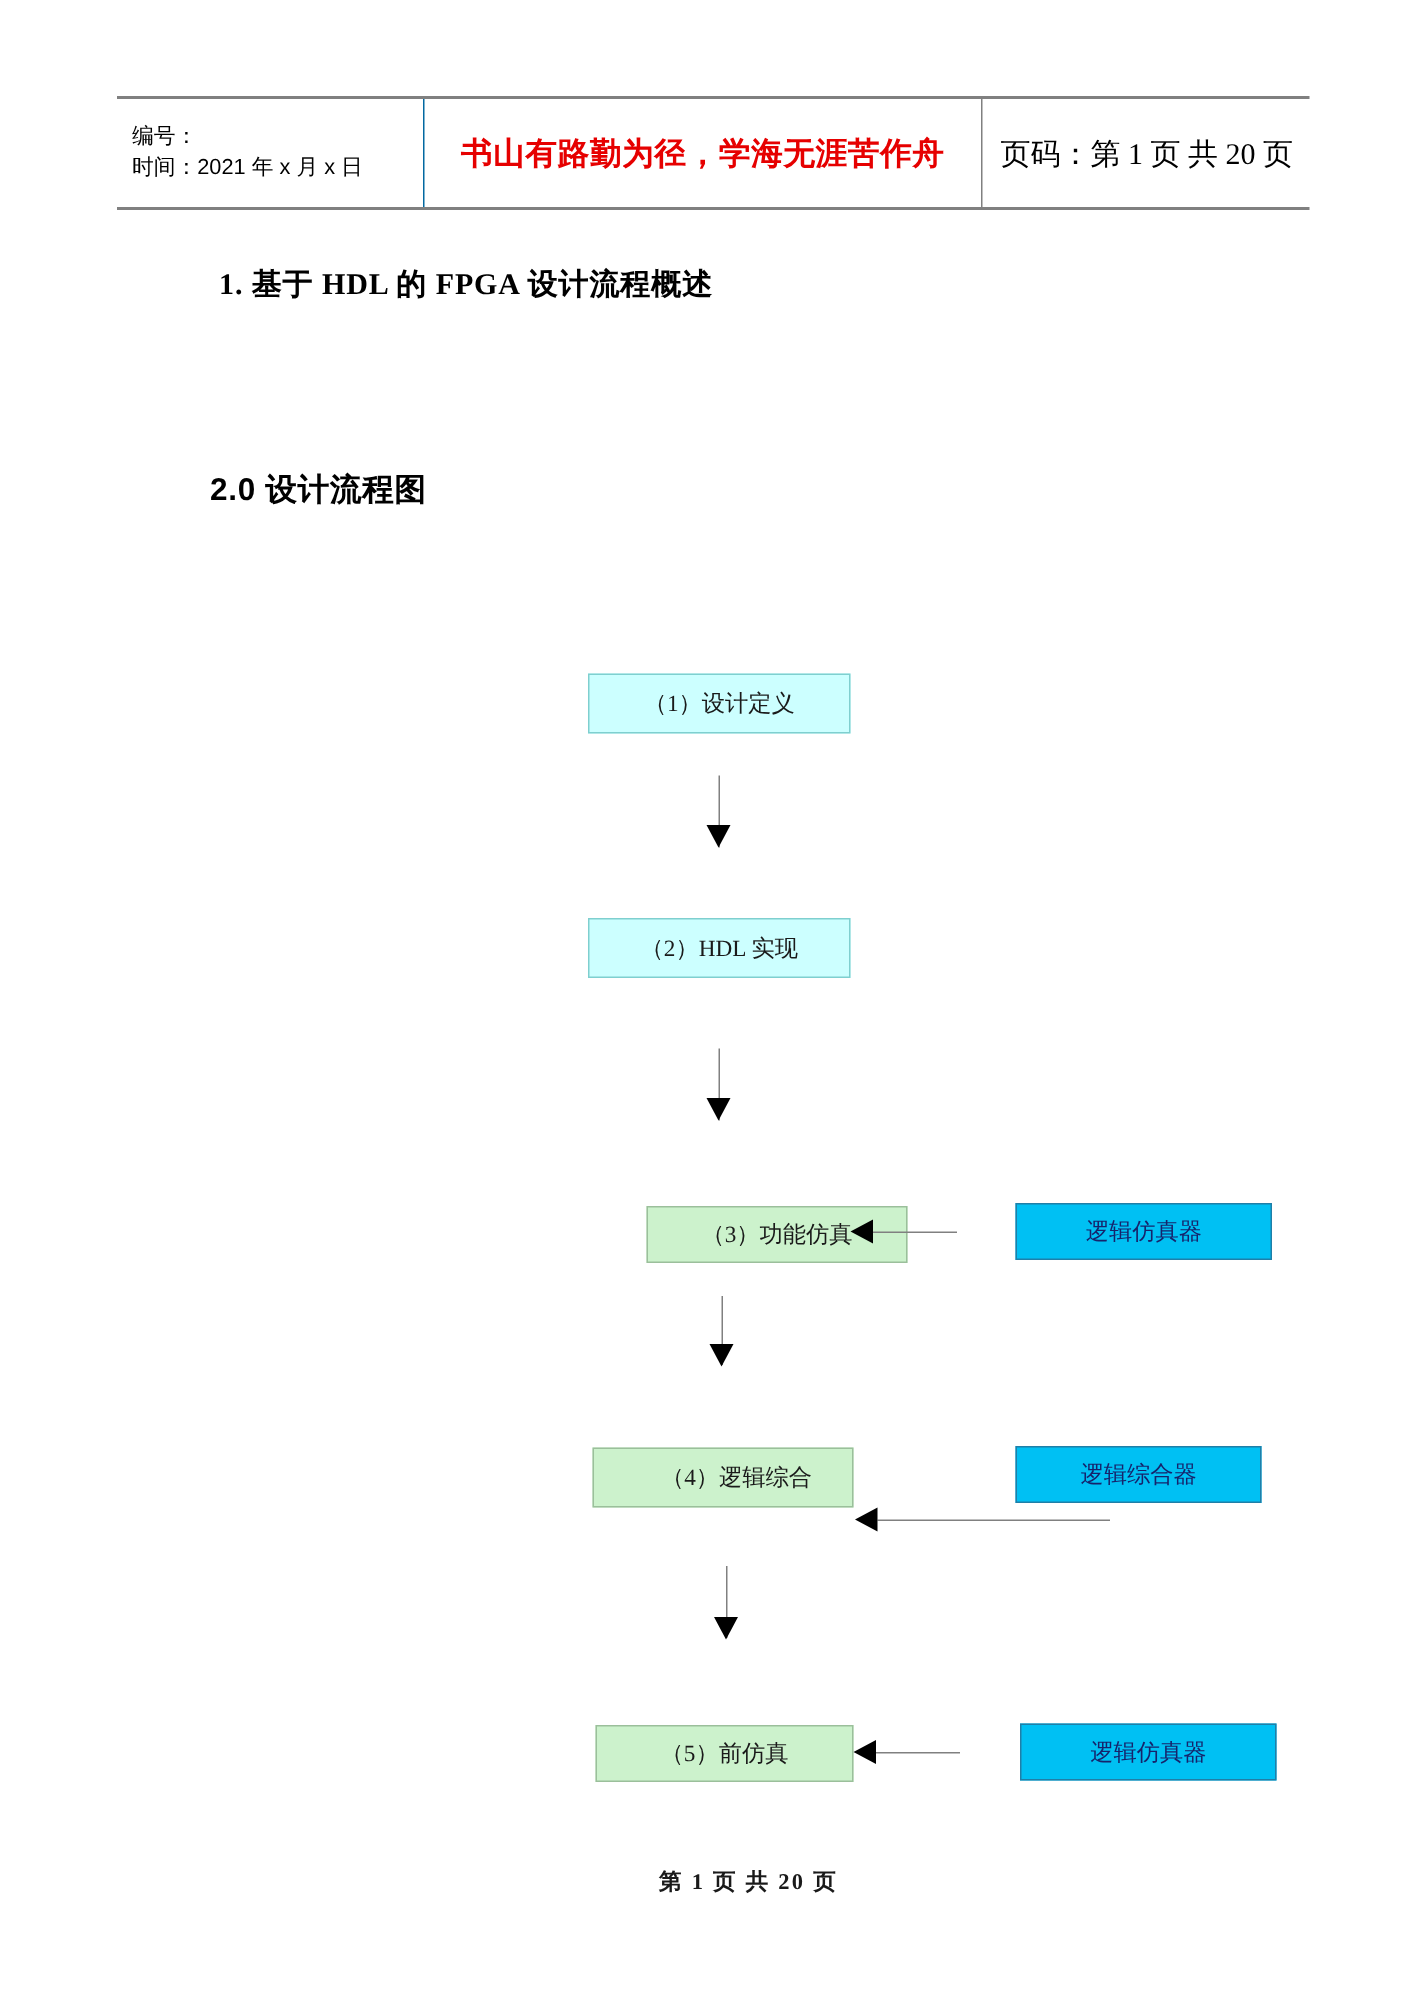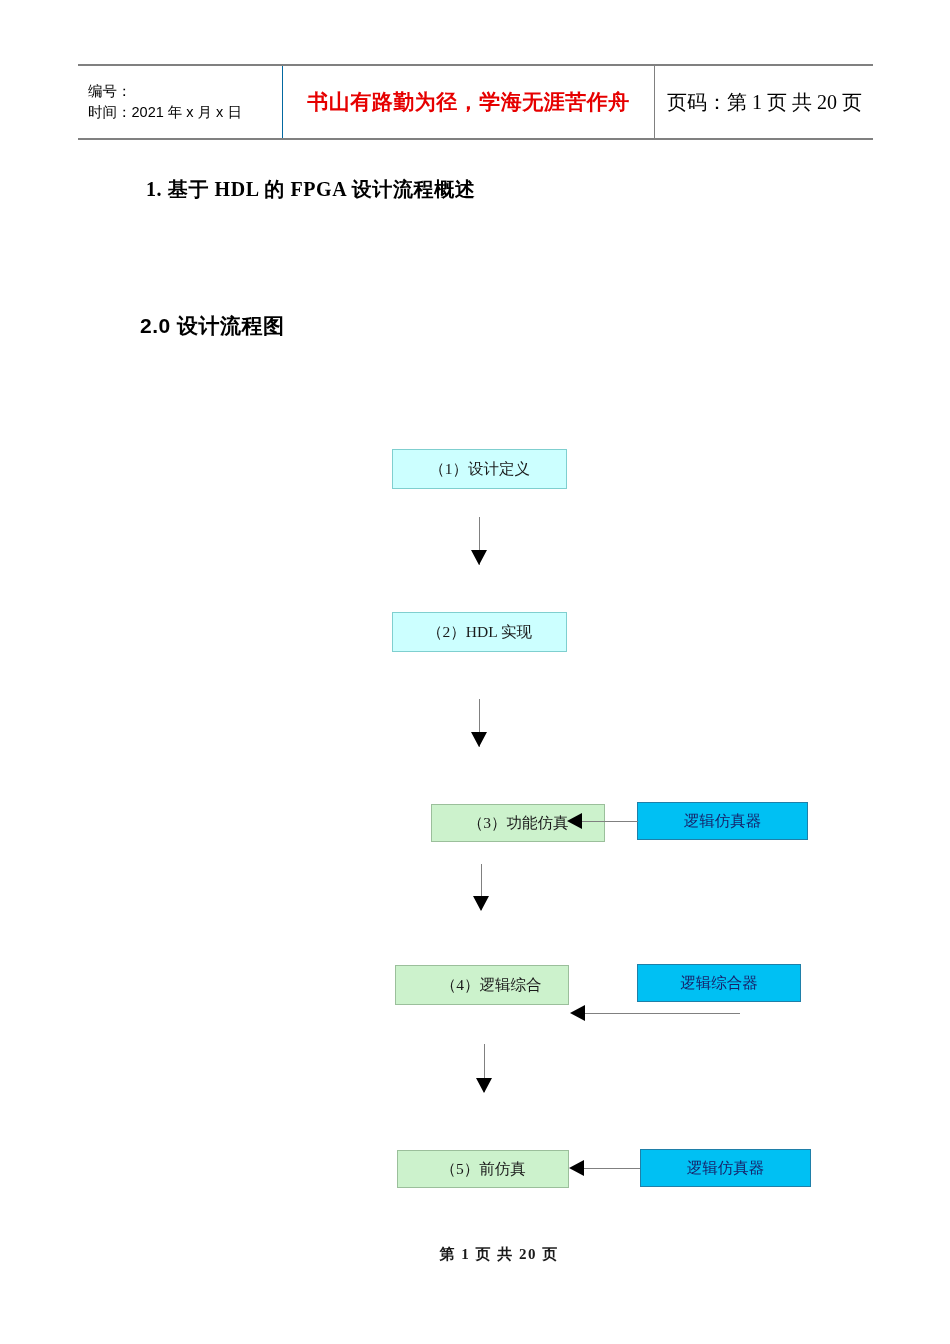--- a/index.html
+++ b/index.html
@@ -119,20 +119,21 @@
   }
   .node-green {
     background: #ccf2cc;
     border: 1px solid #9bbf9b;
     color: #1a1a1a;
   }
   .node-blue {
     background: #00c0f3;
     border: 1px solid #1f7fa8;
     color: #16236b;
+    margin-left: 40px;
   }
 
   .vline {
     position: absolute;
     width: 1px;
     background: #808080;
     pointer-events: auto;
   }
   .hline {
     position: absolute;

